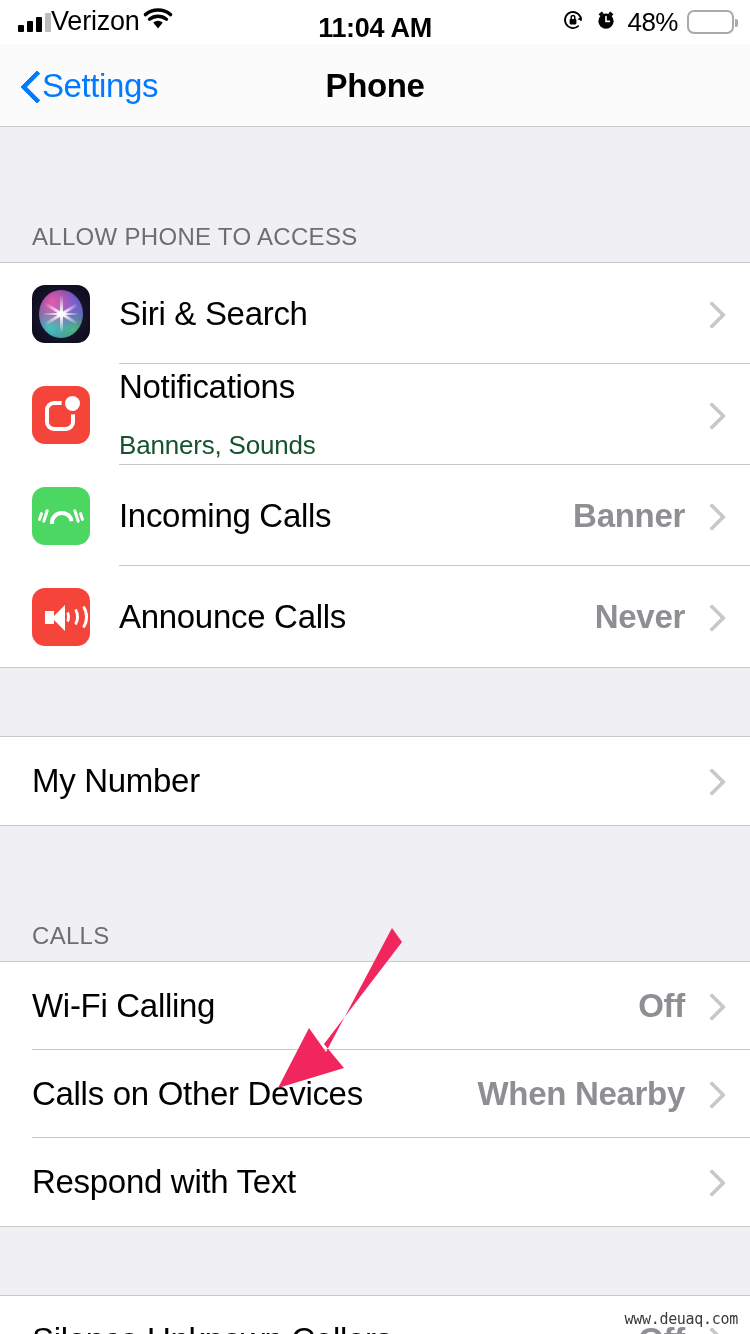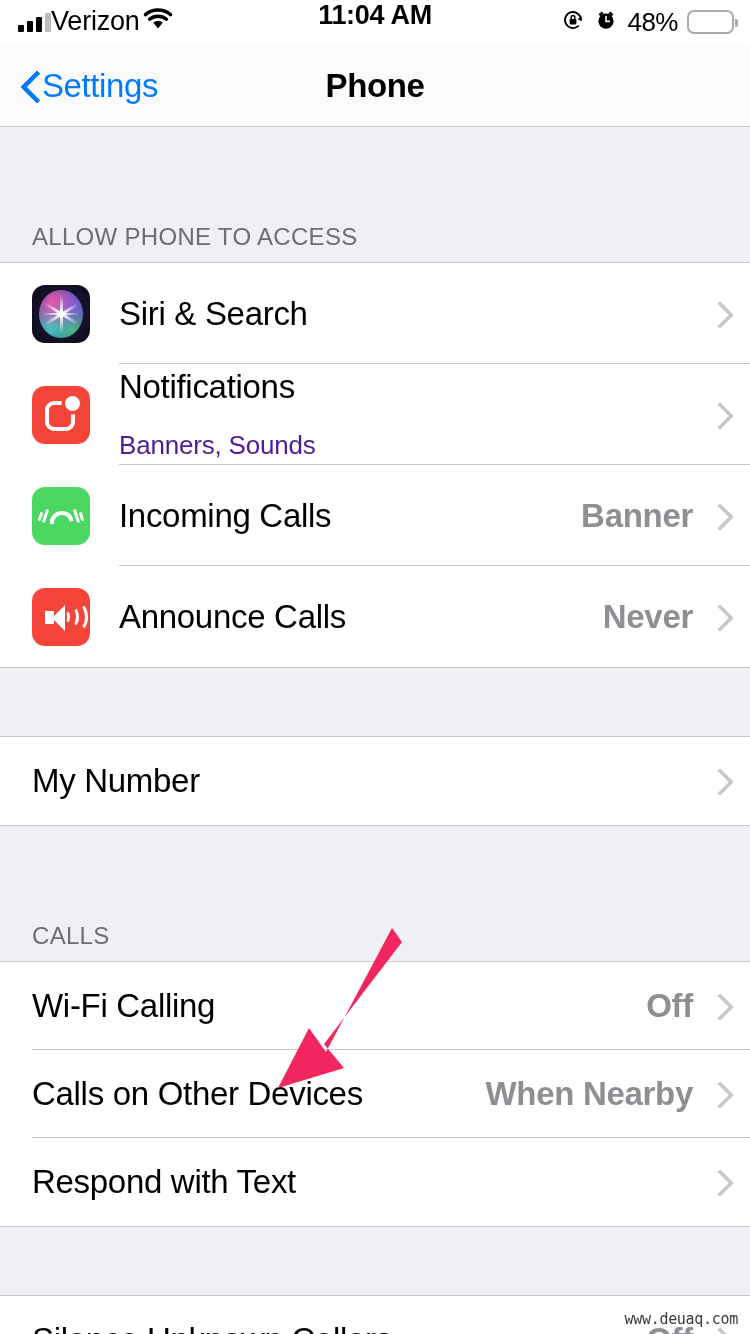--- a/index.html
+++ b/index.html
@@ -58,21 +58,21 @@
     letter-spacing: -0.2px;
     line-height: 1;
     margin-top: -2px;
   }
 
   .sb-center {
     position: absolute;
     left: 0; right: 0; top: 0;
     height: 44px;
     display: flex;
-    align-items: flex-start;
+    align-items: flex-end;
     justify-content: center;
   }
   .sb-time {
     font-size: 27px;
     font-weight: bold;
     color: #000;
     letter-spacing: -0.3px;
   }
 
   .sb-right {
@@ -194,21 +194,21 @@
     border-top: 1px solid #c9c9cc;
     border-bottom: 1px solid #c9c9cc;
   }
 
   .row {
     position: relative;
     display: flex;
     align-items: center;
     min-height: 101px;
     padding-left: 32px;
-    padding-right: 20px;
+    padding-right: 28px;
     background: #ffffff;
     cursor: pointer;
   }
   .row.compact { min-height: 88px; align-items: center; }
 
   .row .sep {
     position: absolute;
     left: 32px;
     right: 0;
     bottom: 0;
@@ -333,21 +333,21 @@
 
   .row-text { flex: 1 1 auto; min-width: 0; }
   .row-title {
     font-size: 33px;
     color: #000;
     letter-spacing: -0.3px;
     line-height: 1.15;
   }
   .row-sub {
     font-size: 26px;
-    color: #4c1d95;
+    color: #14532d;
     letter-spacing: -0.2px;
     margin-top: 25px;
   }
   .row-value {
     font-size: 33px;
     color: #8E8E93;
     letter-spacing: -0.3px;
     margin-right: 17px;
     white-space: nowrap;
     font-weight: bold;

